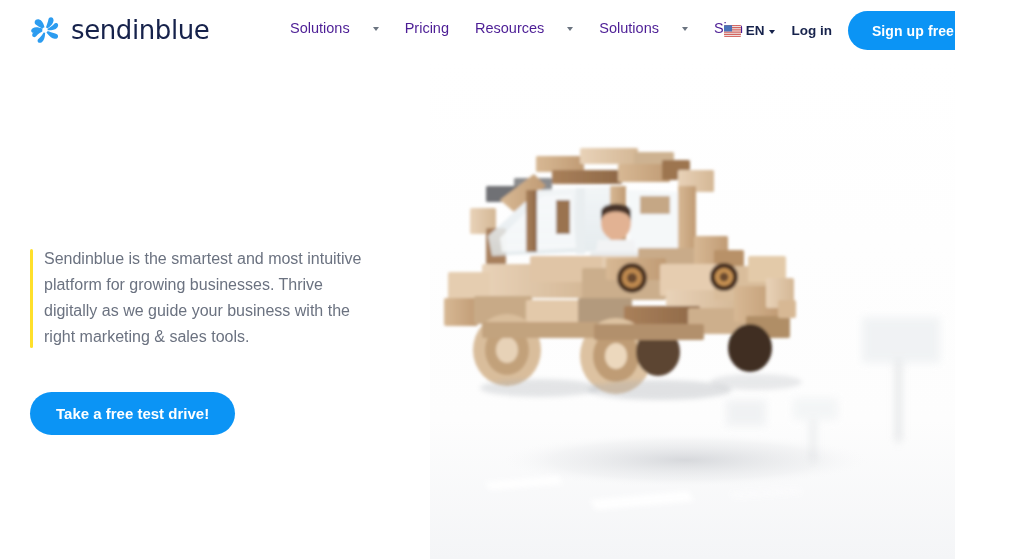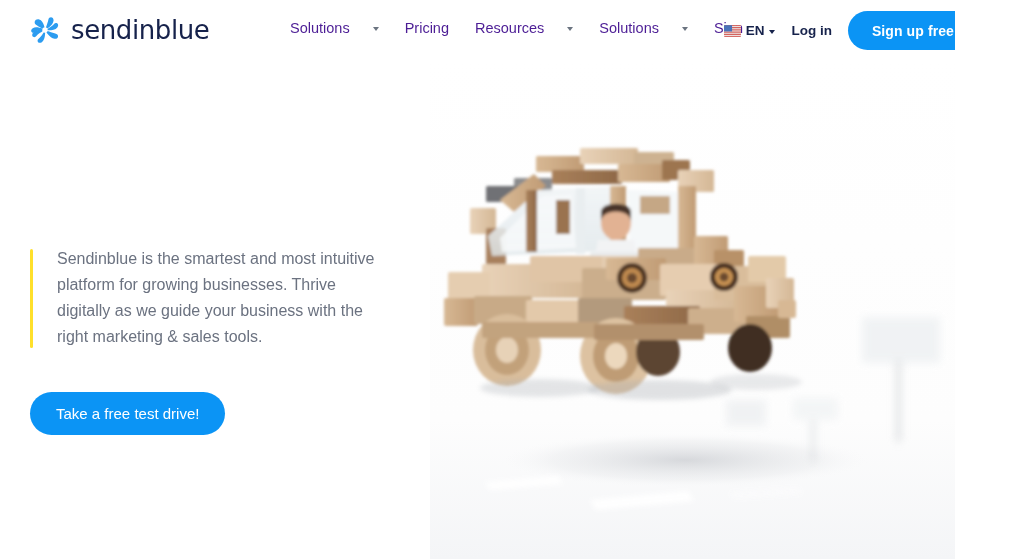--- a/index.html
+++ b/index.html
@@ -179,21 +179,21 @@
     font-size: 57px;
     line-height: 1.02;
     color: #16224b;
     letter-spacing: -1.2px;
     margin: 0;
   }
 
   .blurb {
     position: relative;
     margin-top: 40px;
-    padding-left: 27px;
+    padding-left: 14px;
     max-width: 345px;
   }
 
   .blurb-bar {
     position: absolute;
     left: 0;
     top: 3px;
     bottom: 2px;
     width: 3px;
     background: #ffe02b;
@@ -212,21 +212,21 @@
     align-items: center;
     justify-content: center;
     margin-top: 42px;
     height: 43px;
     padding: 16px 26px;
     border: none;
     border-radius: 22px;
     background: #0b94f5;
     color: #ffffff;
     font-size: 15px;
-    font-weight: normal;
+    font-weight: bold;
     font-family: "Liberation Sans", sans-serif;
     cursor: pointer;
     white-space: nowrap;
   }
 
   
   .hero-image {
     position: absolute;
     left: 430px;
     top: 60px;

